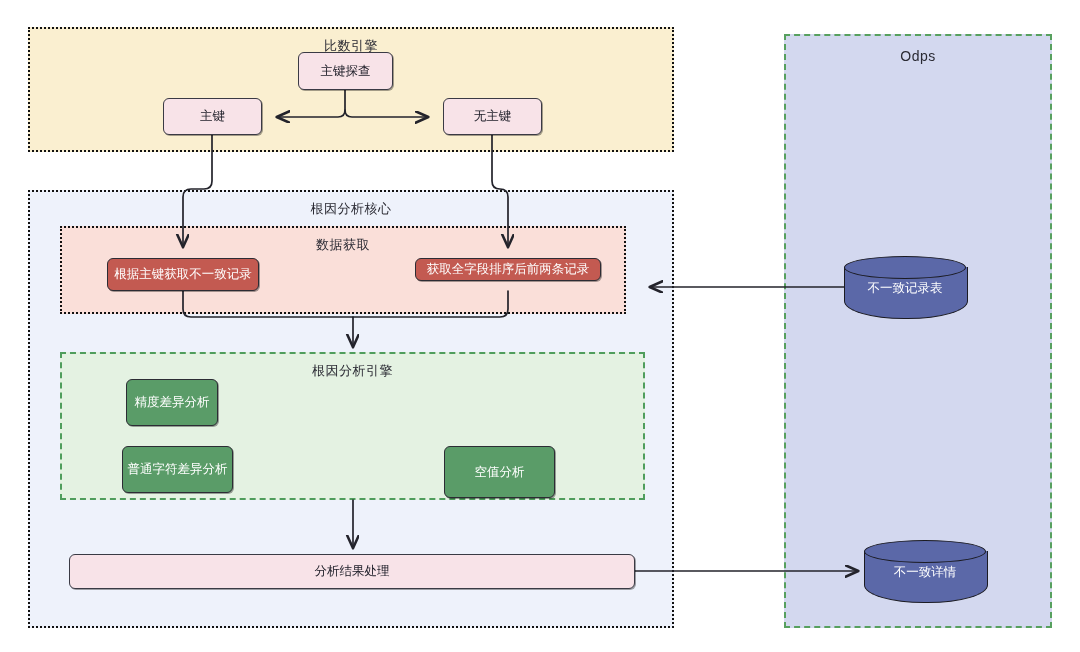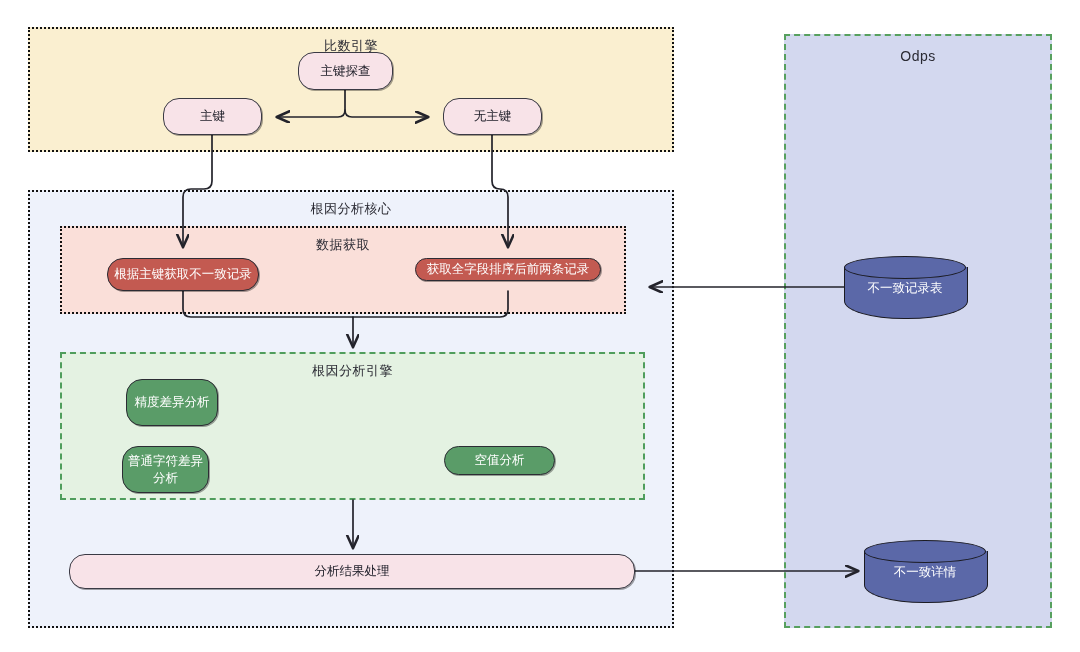--- a/index.html
+++ b/index.html
@@ -36,44 +36,44 @@
   }
   #zone-odps{
     left:784px;top:34px;width:268px;height:594px;
     background:#d3d8ef;border:2px dashed #57a05f;
   }
   #zone-odps .zone-title{font-size:14px;top:12px;}
 
   .node{
     position:absolute;box-sizing:border-box;
     display:flex;align-items:center;justify-content:center;
-    border-radius:16px;font-size:12.5px;text-align:center;
+    border-radius:6px;font-size:12.5px;text-align:center;
     box-shadow:1px 1px 0 rgba(0,0,0,.35);
   }
   .pink{
     background:#f8e3e8;border:1.6px solid #3a3a44;color:#20202a;
   }
   .red{
     background:#c35a51;border:1.6px solid #2c2c34;color:#ffffff;
   }
   .green{
     background:#5a9c68;border:1.6px solid #2c2c34;color:#ffffff;
   }
 
   #n-probe{left:298px;top:52px;width:95px;height:38px;}
   #n-pk{left:163px;top:98px;width:99px;height:37px;}
   #n-nopk{left:443px;top:98px;width:99px;height:37px;}
 
   #n-fetch-pk{left:107px;top:258px;width:152px;height:33px;}
   #n-fetch-sort{left:415px;top:258px;width:186px;height:23px;}
 
   #n-prec{left:126px;top:379px;width:92px;height:47px;}
-  #n-char{left:122px;top:446px;width:87px;height:47px;}
+  #n-char{left:122px;top:446px;width:111px;height:47px;}
   #n-obj{left:444px;top:379px;width:111px;height:47px;}
-  #n-null{left:444px;top:446px;width:111px;height:29px;}
+  #n-null{left:444px;top:446px;width:111px;height:52px;}
 
   #n-result{left:69px;top:554px;width:566px;height:35px;}
 
   .cyl{position:absolute;width:122px;height:62px;}
   .cyl .body{
     position:absolute;left:0;top:11px;width:122px;height:51px;
     background:#5b68a8;border-left:1.6px solid #1b1b22;
     border-right:1.6px solid #1b1b22;border-bottom:1.6px solid #1b1b22;
     border-bottom-left-radius:60px 18px;border-bottom-right-radius:60px 18px;
   }

